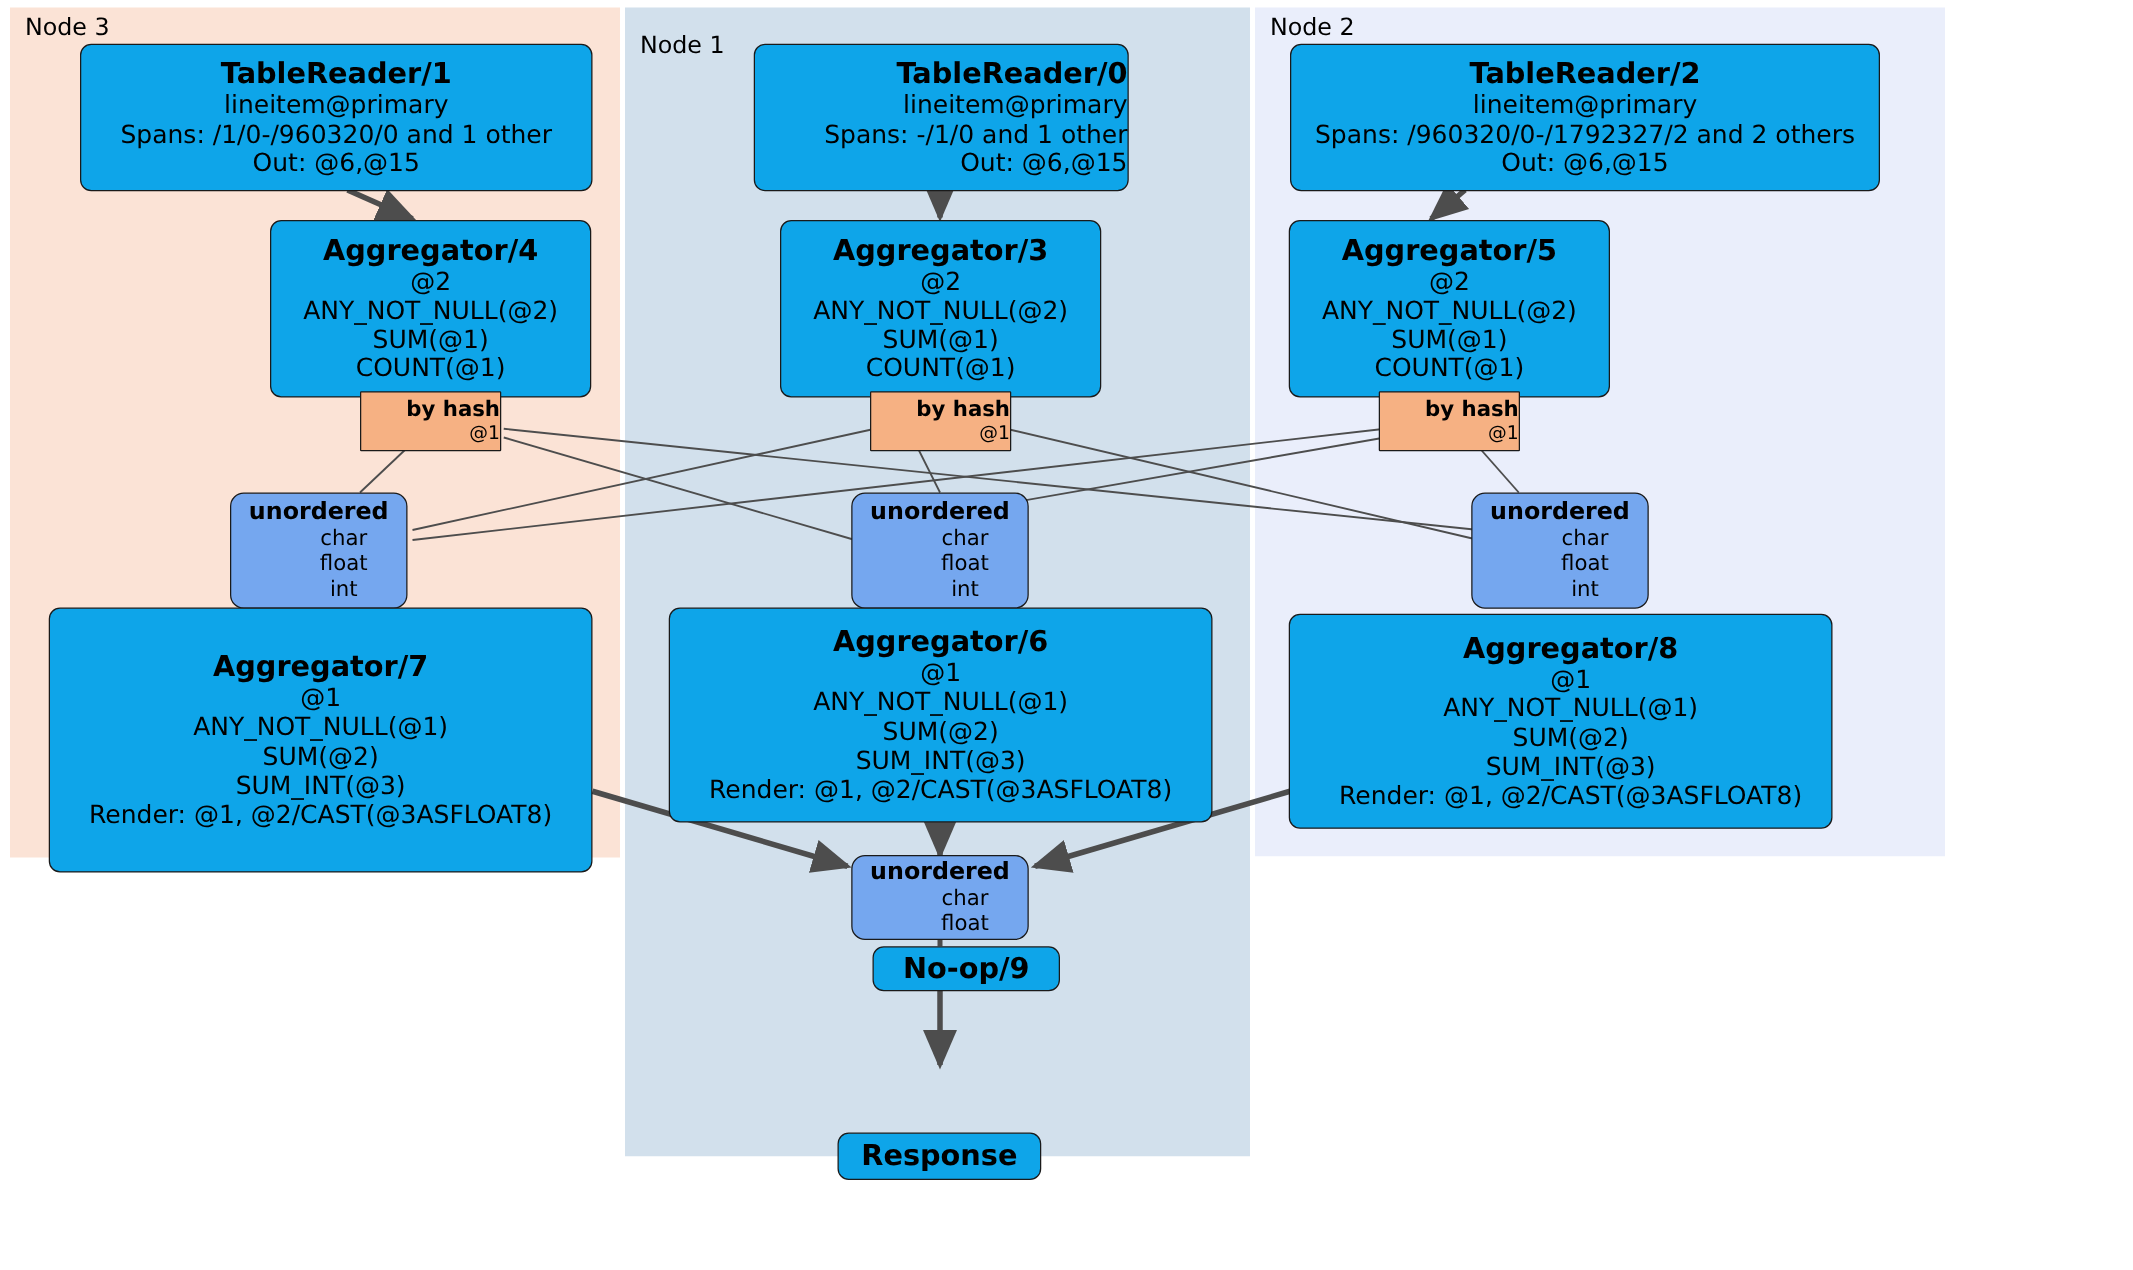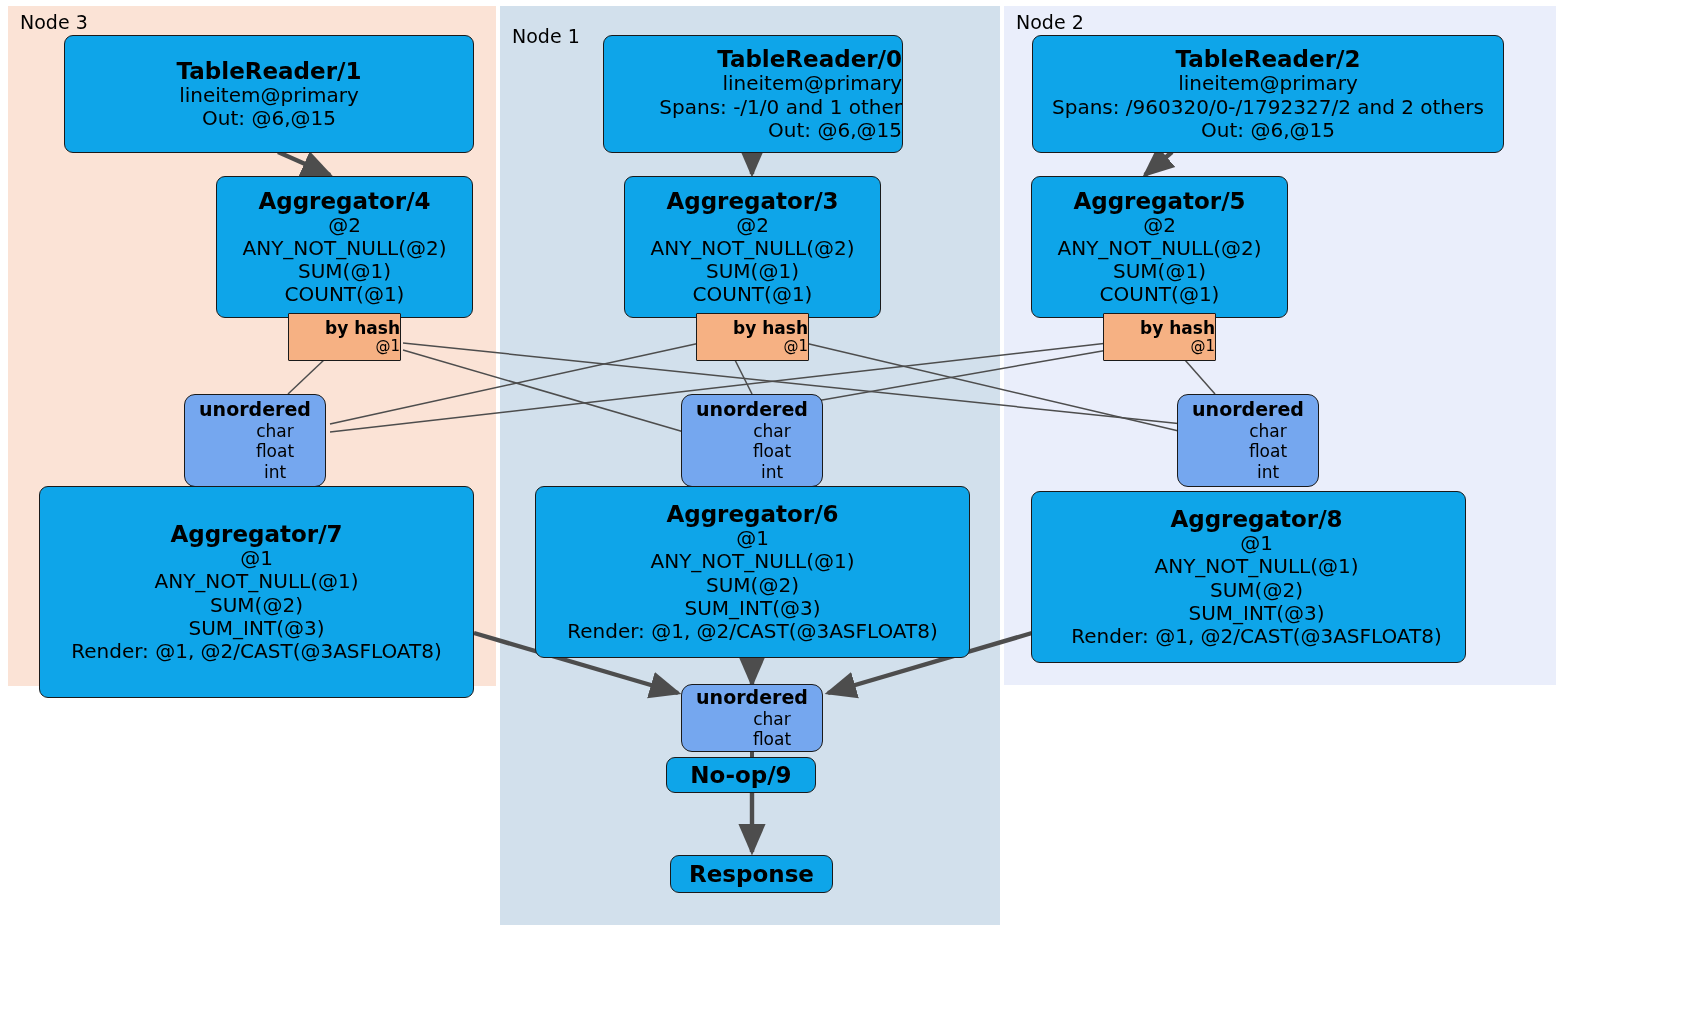--- a/index.html
+++ b/index.html
@@ -79,20 +79,21 @@
     <path d="M1032,633 L828,693" stroke="#4d4d4d" stroke-width="4.4" fill="none" marker-end="url(#ahs)"></path>
 
     <path d="M752,750 L752,757" stroke="#4d4d4d" stroke-width="4" fill="none"></path>
 
     <path d="M752,792 L752,852" stroke="#4d4d4d" stroke-width="4.4" fill="none" marker-end="url(#ahs)"></path>
   </svg>
 
   <div class="node proc" style="left:64px;top:35px;width:410px;height:118px;">
     <div class="nt">TableReader/1</div>
     <div class="nl">lineitem@primary</div>
+    <div class="nl">Spans: /1/0-/960320/0 and 1 other</div>
     <div class="nl">Out: @6,@15</div>
   </div>
 
   <div class="node proc" style="left:216px;top:176px;width:257px;height:142px;">
     <div class="nt">Aggregator/4</div>
     <div class="nl">@2</div>
     <div class="nl">ANY_NOT_NULL(@2)</div>
     <div class="nl">SUM(@1)</div>
     <div class="nl">COUNT(@1)</div>
   </div>
@@ -153,25 +154,25 @@
     <div class="nl">SUM_INT(@3)</div>
     <div class="nl">Render: @1, @2/CAST(@3ASFLOAT8)</div>
   </div>
 
   <div class="node recv" style="left:681px;top:684px;width:142px;height:68px;">
     <div class="bt">unordered</div>
     <div class="bl">char</div>
     <div class="bl">float</div>
   </div>
 
-  <div class="node proc small-proc" style="left:666px;top:757px;width:150px;height:36px;">
+  <div class="node proc small-proc" style="left:698px;top:757px;width:150px;height:36px;">
     <div class="nt">No-op/9</div>
   </div>
 
-  <div class="node proc small-proc" style="left:670px;top:855px;width:163px;height:38px;">
+  <div class="node proc small-proc" style="left:670px;top:906px;width:163px;height:38px;">
     <div class="nt">Response</div>
   </div>
 
   <div class="node proc" style="left:1032px;top:35px;width:472px;height:118px;">
     <div class="nt">TableReader/2</div>
     <div class="nl">lineitem@primary</div>
     <div class="nl">Spans: /960320/0-/1792327/2 and 2 others</div>
     <div class="nl">Out: @6,@15</div>
   </div>
 

